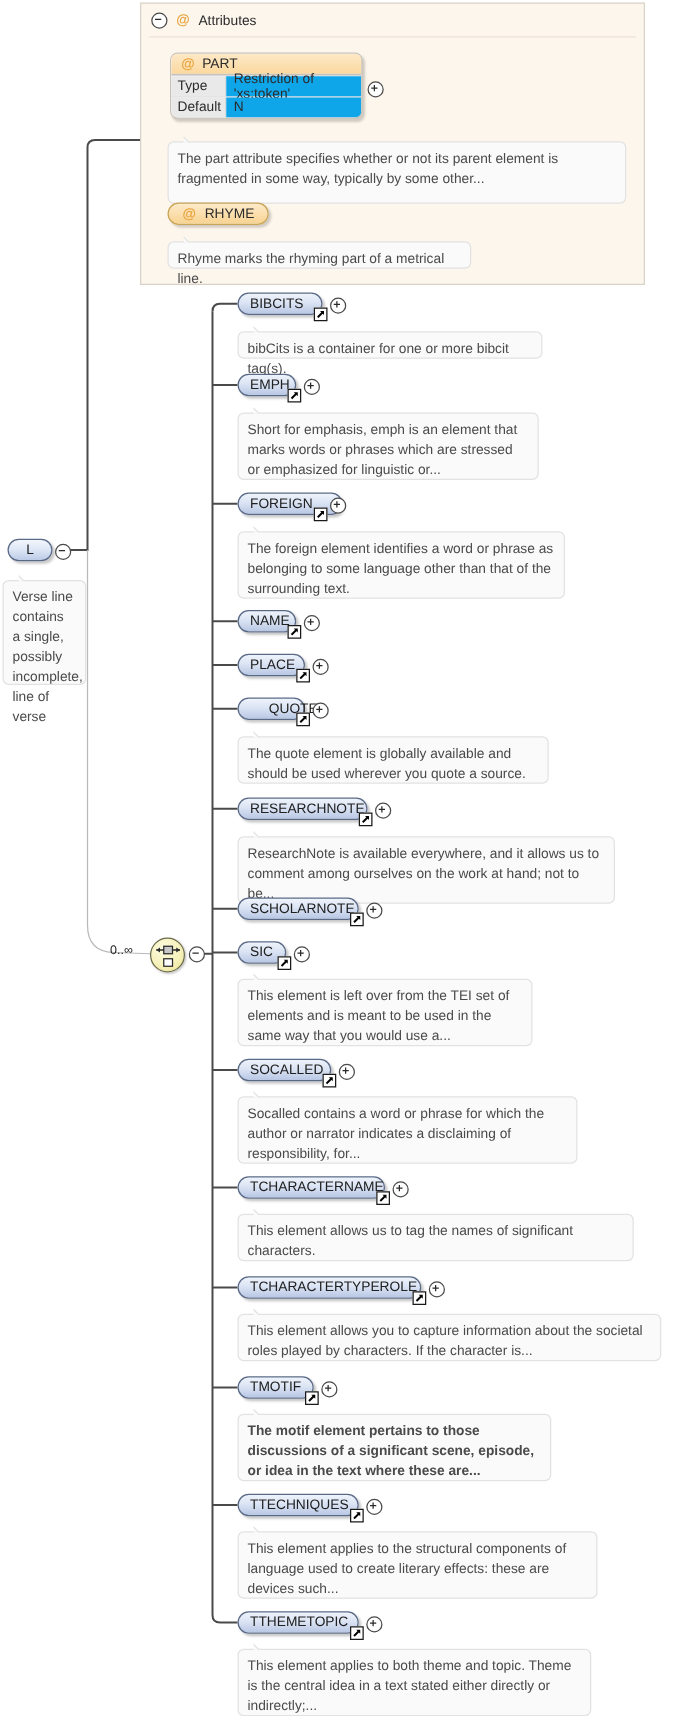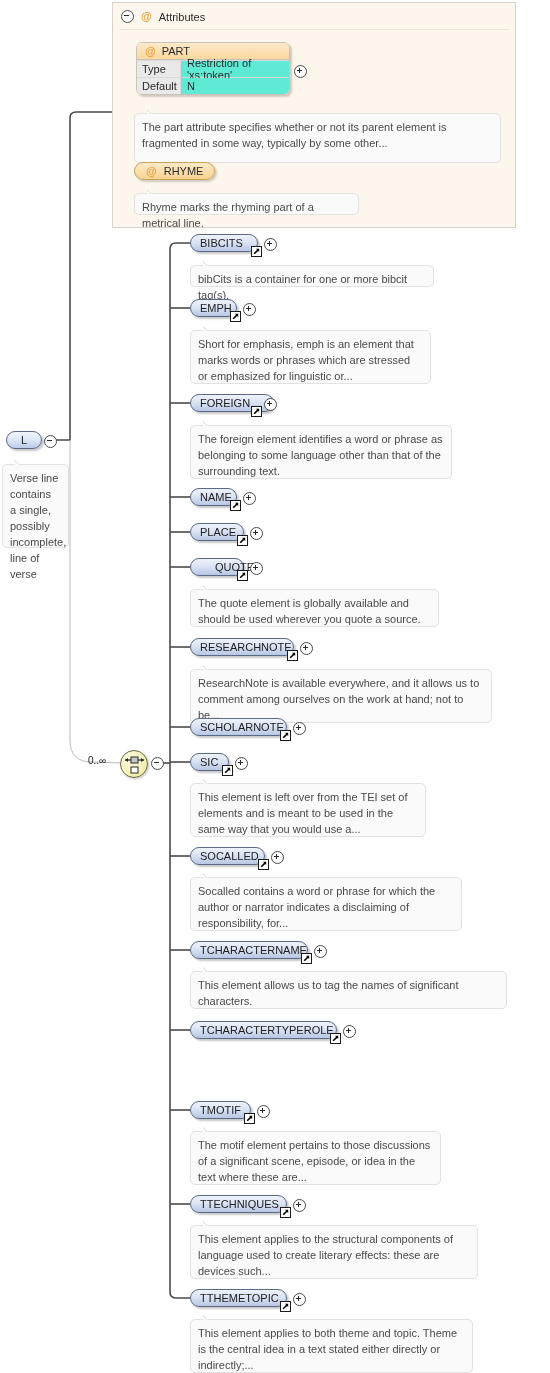--- a/index.html
+++ b/index.html
@@ -102,21 +102,21 @@
     width: 44px;
     background: #e9e9e9;
     border-right: 1px solid #d9d9d9;
     display: flex; align-items: center;
     padding-left: 5px;
     box-sizing: border-box;
     color: #2b2b2b;
   }
   .attr-table .at-val {
     flex: 1;
-    background: #5eead4;
+    background: #0ea5e9;
     display: flex; align-items: center;
     padding-left: 6px;
     color: #2b2b2b;
   }
 
   
   .attr-pill {
     position: absolute;
     height: 18px;
     border: 1px solid #c8a456;
@@ -272,21 +272,21 @@
   <div class="doc-bubble" style="left:21px; top:110px; width:367px; height:50px;">
     <span class="tail"></span>
     <span>The part attribute specifies whether or not its parent element is fragmented in some way, typically by some other...</span>
   </div>
 
   <div class="attr-pill" style="left:21px; top:159px;">
     <span class="at-glyph">@</span>
     <span>RHYME</span>
   </div>
 
-  <div class="doc-bubble" style="left:21px; top:190px; width:225px; height:22px;">
+  <div class="doc-bubble" style="left:21px; top:190px; width:243px; height:22px;">
     <span class="tail"></span>
     <span>Rhyme marks the rhyming part of a metrical line.</span>
   </div>
 </div>
 
 <div class="elem-pill root" style="left:6px; top:431px; width:36px; justify-content:center;">
   <span>L</span>
 </div>
 <span class="minus-circle" style="position:absolute; left:44px; top:435px;"></span>
 <div class="doc-bubble" style="left:2px; top:464px; width:67px; height:84px;">
@@ -430,31 +430,32 @@
     <div class="elem-pill" style="left: 190px; top: 1021px; width: 147px;">
       <span>TCHARACTERTYPEROLE</span>
     </div>
     <span class="goto-badge" style="left: 330px; top: 1033px;">
       <svg width="9" height="9" viewBox="0 0 9 9">
         <path d="M2.2 6.8 L6.4 2.6" stroke="#000" stroke-width="1.6"></path>
         <polygon points="7.2,1.8 7.2,5.0 4.0,1.8" fill="#000"></polygon>
       </svg>
     </span>
     <span class="plus-circle" style="position: absolute; left: 343px; top: 1025px;"></span>
+    <div class="doc-bubble" style="left: 190px; top: 1051px; width: 339px; height: 38px;"><span class="tail"></span><span>This element allows you to capture information about the societal roles played by characters. If the character is...</span></div>
     <div class="elem-pill" style="left: 190px; top: 1101px; width: 61px;">
       <span>TMOTIF</span>
     </div>
     <span class="goto-badge" style="left: 244px; top: 1113px;">
       <svg width="9" height="9" viewBox="0 0 9 9">
         <path d="M2.2 6.8 L6.4 2.6" stroke="#000" stroke-width="1.6"></path>
         <polygon points="7.2,1.8 7.2,5.0 4.0,1.8" fill="#000"></polygon>
       </svg>
     </span>
     <span class="plus-circle" style="position: absolute; left: 257px; top: 1105px;"></span>
-    <div class="doc-bubble" style="left: 190px; top: 1131px; width: 251px; height: 54px;"><span class="tail"></span><span>The motif element pertains to those discussions of a significant scene, episode, or idea in the text where these are...</span></div>
+    <div class="doc-bubble" style="left: 190px; top: 1131px; width: 251px; height: 54px; font-weight: bold;"><span class="tail"></span><span>The motif element pertains to those discussions of a significant scene, episode, or idea in the text where these are...</span></div>
     <div class="elem-pill" style="left: 190px; top: 1195px; width: 97px;">
       <span>TTECHNIQUES</span>
     </div>
     <span class="goto-badge" style="left: 280px; top: 1207px;">
       <svg width="9" height="9" viewBox="0 0 9 9">
         <path d="M2.2 6.8 L6.4 2.6" stroke="#000" stroke-width="1.6"></path>
         <polygon points="7.2,1.8 7.2,5.0 4.0,1.8" fill="#000"></polygon>
       </svg>
     </span>
     <span class="plus-circle" style="position: absolute; left: 293px; top: 1199px;"></span>

